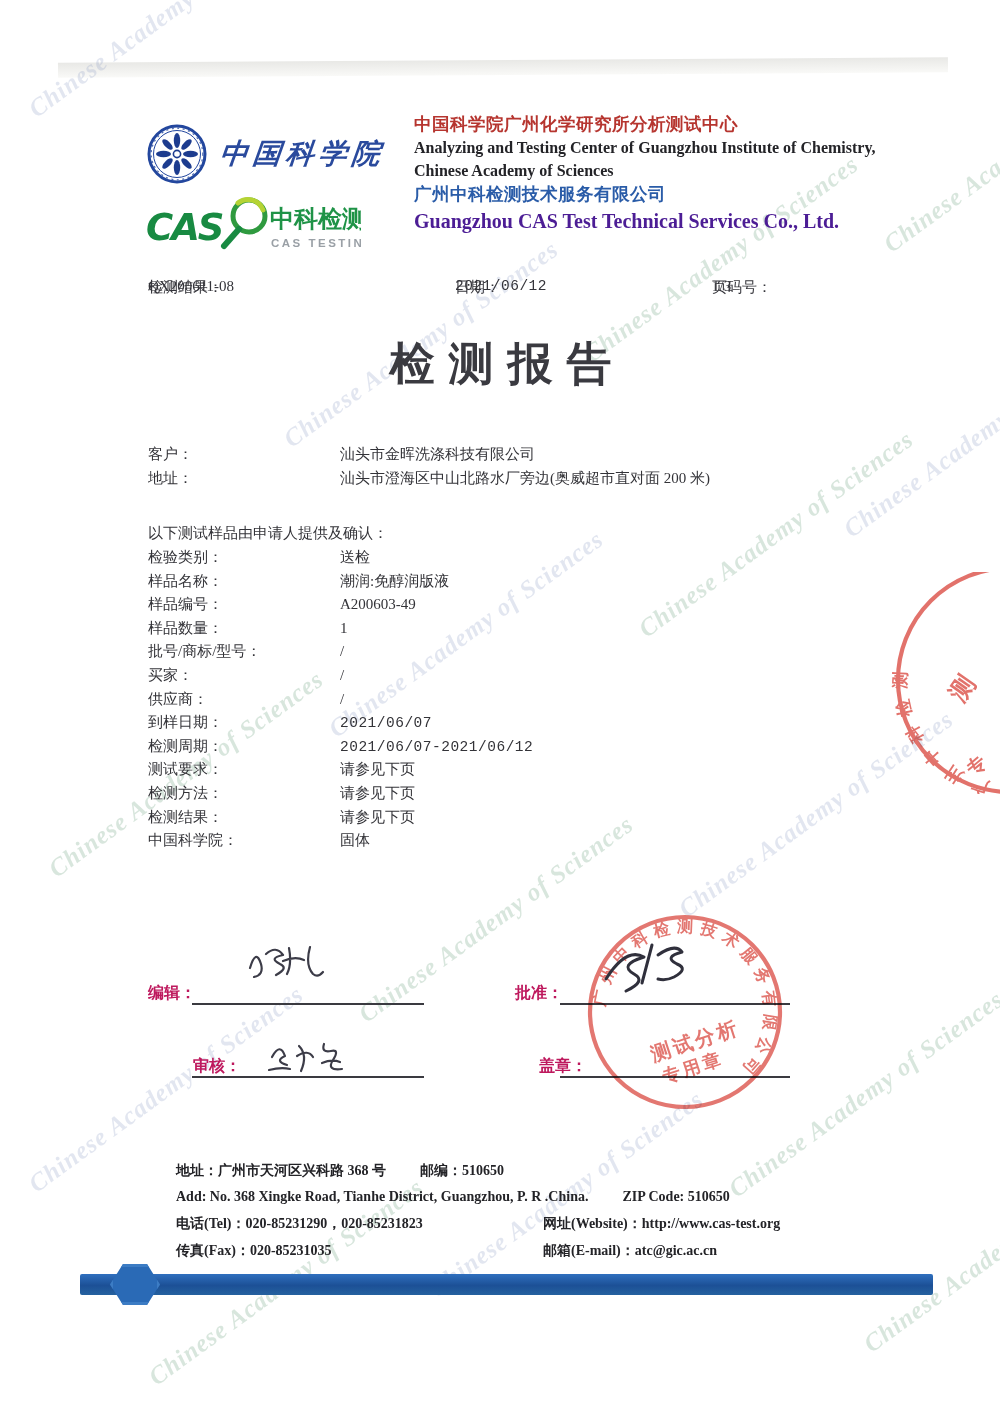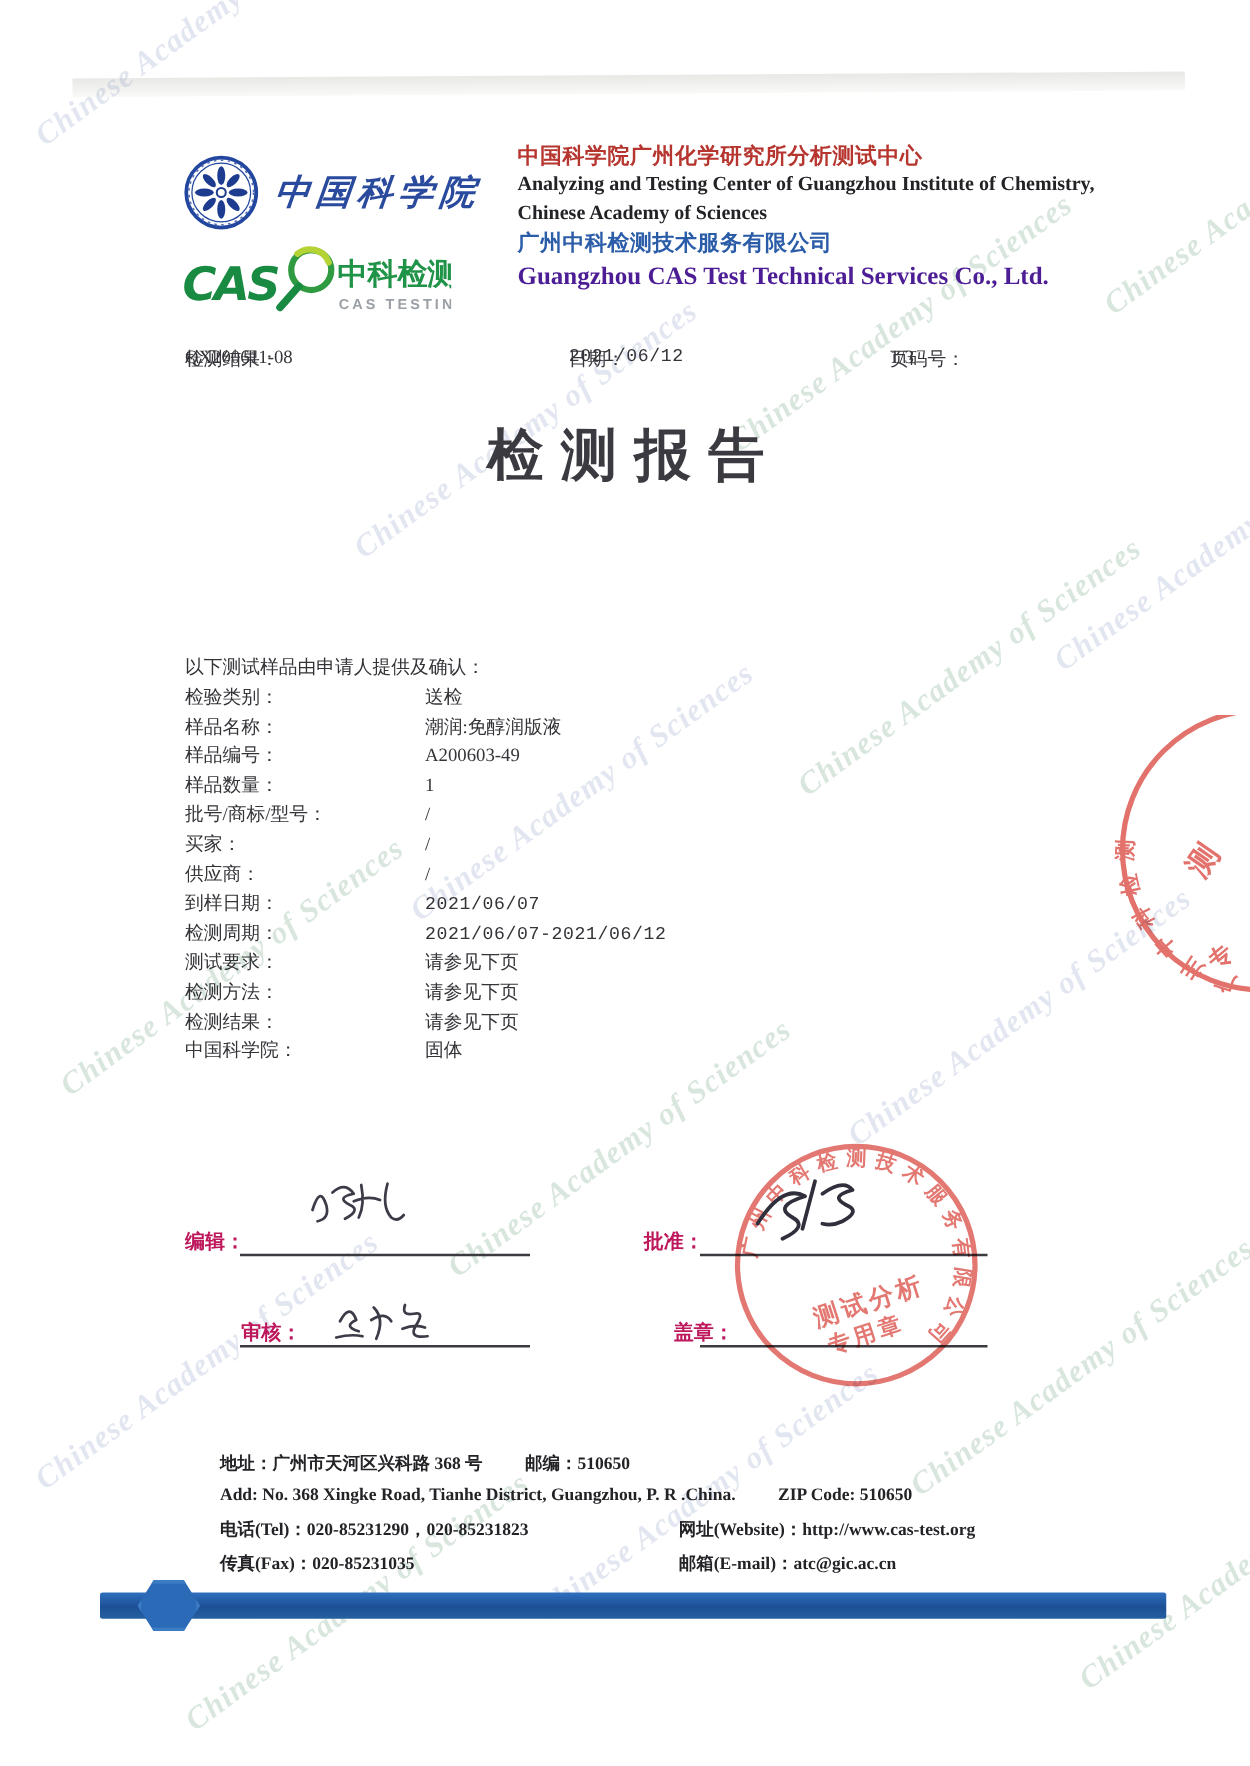--- a/index.html
+++ b/index.html
@@ -157,20 +157,30 @@
         <span class="mono">2021/06/12</span>
       </span>
     <span class="m-page">
         <span>页码号：</span>
         <span>1/3</span>
       </span>
   </div>
 
   <div class="title">检测报告</div>
 
+  <div class="rowset client-rows">
+    <div class="irow">
+      <span class="lbl">客户：</span>
+      <span class="val">汕头市金晖洗涤科技有限公司</span>
+    </div>
+    <div class="irow">
+      <span class="lbl">地址：</span>
+      <span class="val">汕头市澄海区中山北路水厂旁边(奥威超市直对面 200 米)</span>
+    </div>
+  </div>
 
   <div class="sample-intro">以下测试样品由申请人提供及确认：</div>
 
   <div class="rowset sample-rows">
     <div class="irow">
         <span class="lbl">检验类别：</span>
         <span class="val">送检</span>
       </div>
     <div class="irow">
         <span class="lbl">样品名称：</span>

